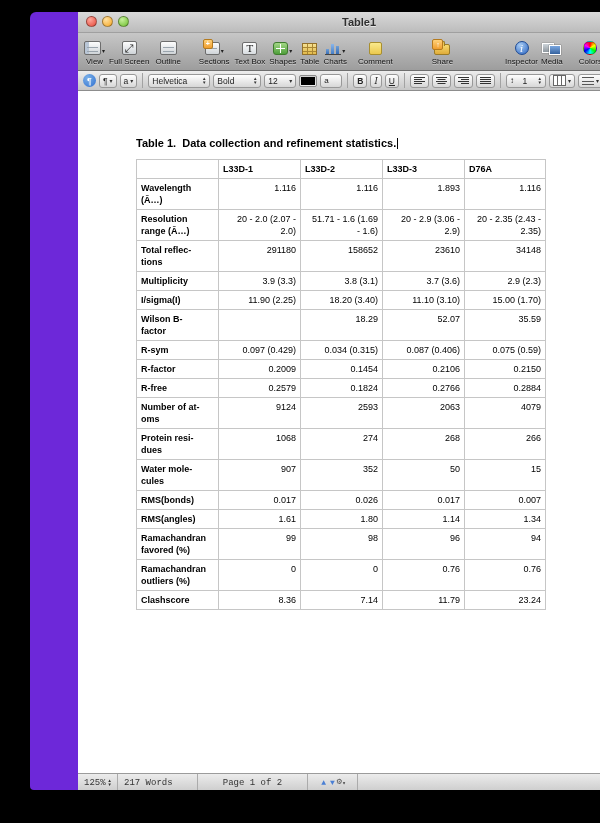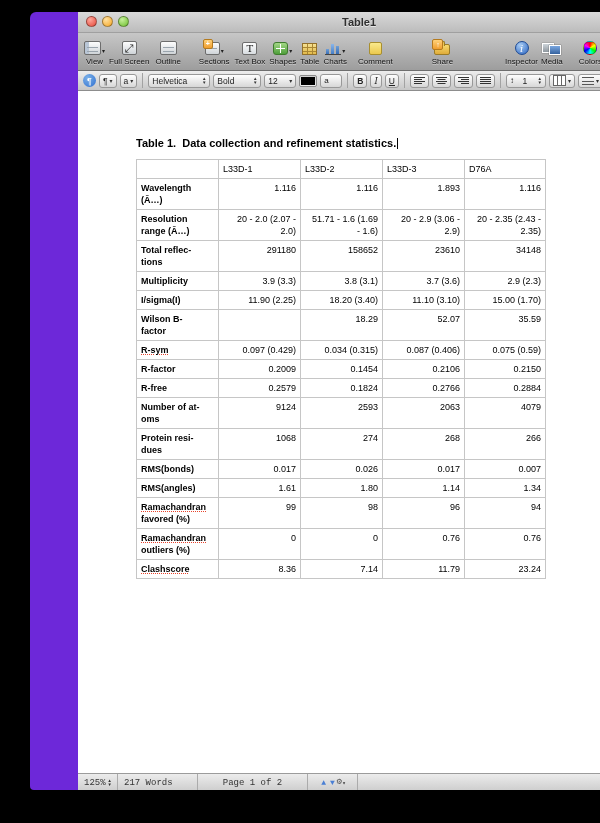--- a/index.html
+++ b/index.html
@@ -54,24 +54,24 @@
   .well i{display:block;width:100%;height:100%;}
   .dropcaret{font-size:6px;color:#333;}
   .alignsvg{display:block;}
 
   
   .docarea{position:relative;height:682px;background:#fff;overflow:hidden;}
   .page-heading{position:absolute;left:58px;top:46px;font-size:11px;font-weight:bold;color:#000;white-space:pre;}
   .text-cursor{display:inline-block;width:1px;height:11px;background:#000;vertical-align:-2px;margin-left:1px;}
   table.stats{position:absolute;left:58px;top:68px;width:409px;border-collapse:collapse;table-layout:fixed;font-size:9px;color:#000;}
   table.stats th,table.stats td{border:1px solid #c6c6c6;padding:3px 4px;vertical-align:top;line-height:12px;font-weight:normal;box-sizing:border-box;}
-  table.stats thead th{font-weight:normal;text-align:left;}
+  table.stats thead th{font-weight:bold;text-align:left;}
   table.stats th.rowlabel{font-weight:bold;text-align:left;white-space:pre-line;}
   table.stats td{text-align:right;white-space:pre-line;}
-  .misspelled{text-decoration:underline;text-decoration-style:dotted;text-decoration-color:#e8442c;text-decoration-thickness:1px;text-underline-offset:1px;}
+  .misspelled{text-decoration-style:dotted;text-decoration-color:#e8442c;text-decoration-thickness:1px;text-underline-offset:1px;}
 
   
   .vscroll{position:absolute;right:0;top:0;bottom:0;width:15px;background:linear-gradient(to right,#e9e9e9,#f8f8f8);border-left:1px solid #cfcfcf;box-sizing:border-box;}
   .scroll-arrow{position:absolute;left:0;width:100%;text-align:center;font-size:6px;color:#555;line-height:8px;}
   .vthumb{position:absolute;left:1.5px;top:11px;width:11px;height:218px;border-radius:6px;background:linear-gradient(to right,#b5d2f2,#6ba0e4 45%,#8cb8ec 70%,#d6e7fa);border:1px solid #7ba3d4;box-sizing:border-box;}
 
   
   .statusbar{height:18px;background:linear-gradient(#ececec,#cdcdcd);border-top:1px solid #9b9b9b;display:flex;align-items:center;font-size:9px;color:#333;position:relative;box-sizing:border-box;font-family:Liberation Mono, monospace;}
   .ssec{height:100%;display:flex;align-items:center;border-right:1px solid #ababab;padding:0 6px;box-sizing:border-box;}
   .grip{position:absolute;right:0;bottom:0;width:14px;height:14px;background:repeating-linear-gradient(135deg,transparent 0 3px,#9a9a9a 3px 4px);}
@@ -389,20 +389,28 @@
               <td>2063</td>
               <td>4079</td>
             </tr>
             <tr>
               <th class="rowlabel">Protein resi-
 dues</th>
               <td>1068</td>
               <td>274</td>
               <td>268</td>
               <td>266</td>
+            </tr>
+            <tr>
+              <th class="rowlabel">Water mole-
+cules</th>
+              <td>907</td>
+              <td>352</td>
+              <td>50</td>
+              <td>15</td>
             </tr>
             <tr>
               <th class="rowlabel">RMS(bonds)</th>
               <td>0.017</td>
               <td>0.026</td>
               <td>0.017</td>
               <td>0.007</td>
             </tr>
             <tr>
               <th class="rowlabel">RMS(angles)</th>

